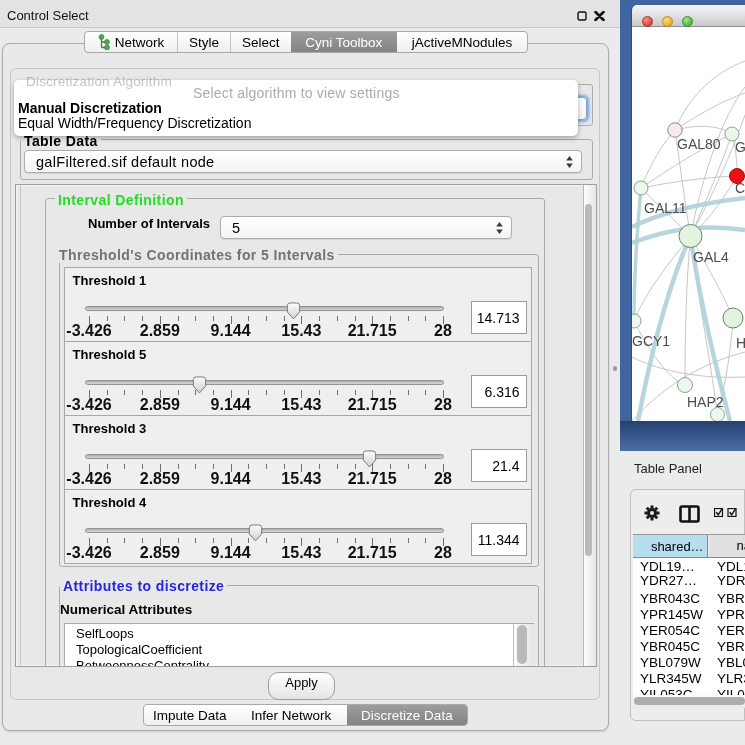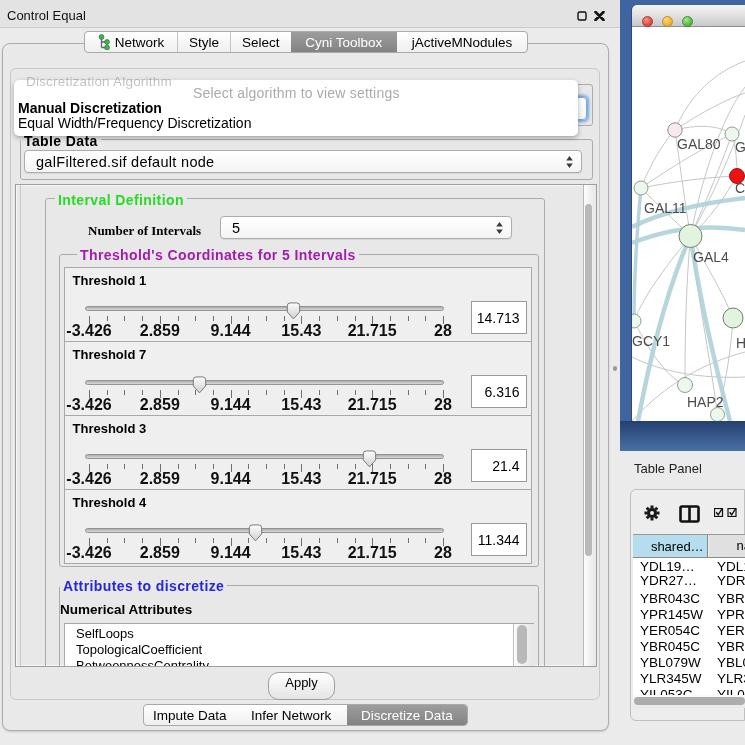--- a/index.html
+++ b/index.html
@@ -78,21 +78,21 @@
   border:1px solid #BFBFBF;border-radius:6px 0 0 6px;box-sizing:border-box;}
 .trow{position:absolute;left:0;width:112px;height:16px;font-size:13.5px;color:#000;}
 .trow span.c1{position:absolute;left:7px;top:1px;}
 .trow span.c2{position:absolute;left:84px;top:1px;}
 </style>
 </head>
 <body>
 <div id="app">
 
   <div class="abs" id="topstrip"></div>
-  <div class="abs" id="cptitle">Control Equal</div>
+  <div class="abs" id="cptitle">Control Select</div>
   <svg class="abs" id="floatbox" width="10" height="10" viewBox="0 0 10 10">
     <rect x="1" y="1" width="8" height="8" rx="1.5" fill="none" stroke="#111" stroke-width="1.4"></rect>
   </svg>
   <svg class="abs" id="closex" width="11" height="10" viewBox="0 0 11 10">
     <path d="M1.5,1 L9.5,9 M9.5,1 L1.5,9" stroke="#111" stroke-width="2.6" stroke-linecap="round"></path>
   </svg>
 
   <div class="abs" id="cwin"></div>
 
   <div class="abs" id="cyni"></div>
@@ -111,31 +111,31 @@
      </svg>
   </div>
 
   <div class="abs" id="bigpanel">
 
     <div class="abs" style="left:4px;top:0;width:1px;height:481px;background:#C9C9C9;"></div>
 
     <div class="group" style="left:29px;top:13px;width:500px;height:478px;border-radius:3px;"></div>
     <div class="gtitle" style="left:39px;top:7px;background:#E8E8E8;color:#25DC25;">Interval Definition</div>
 
-    <div class="abs b13" style="left:72px;top:38px;font-family:Liberation Serif, serif;">Number of Intervals</div>
+    <div class="abs b13" style="left:72px;top:31px;">Number of Intervals</div>
     <div class="combo" style="left:204px;top:31px;width:292px;height:23px;">
       <span class="ctext">5</span>
       <svg class="carr" style="right:8px;" width="7" height="12" viewBox="0 0 7 12">
         <path d="M3.5,0 L6.8,4.4 H0.2 Z" fill="#3A3A3A"></path>
           <path d="M0.2,7.6 H6.8 L3.5,12 Z" fill="#3A3A3A"></path>
       </svg>
     </div>
 
     <div class="group" style="left:43px;top:69px;width:480px;height:313px;"></div>
-    <div class="gtitle" style="left:61px;top:62px;background:#E8E8E8;color:#a21caf;">Threshold's Coordinates for 5 Intervals</div>
+    <div class="gtitle" style="left:40px;top:62px;background:#E8E8E8;color:#737373;">Threshold's Coordinates for 5 Intervals</div>
 
     <div id="thwrap">
         <div class="thpanel" style="top:81.5px;">
           <div class="thlabel">Threshold 1</div>
           <div class="track"></div>
           <div class="tick" style="left:24.5px;top:48px;height:8px;"></div>
           <div class="tlab" style="left:24.5px;">-3.426</div>
           <div class="tick" style="left:42.2px;top:48.5px;height:5px;"></div>
           <div class="tick" style="left:59.9px;top:48.5px;height:5px;"></div>
           <div class="tick" style="left:77.6px;top:48.5px;height:5px;"></div>
@@ -166,21 +166,21 @@
               <linearGradient id="g0" x1="0" y1="0" x2="0" y2="1">
                 <stop offset="0" stop-color="#FDFDFD"></stop>
                 <stop offset="1" stop-color="#CFCFCF"></stop>
               </linearGradient>
             </defs>
             <path d="M1.5,4 Q1.5,1 4.5,1 L11.5,1 Q14.5,1 14.5,4 L14.5,10.5 L8,17.8 L1.5,10.5 Z" fill="url(#g0)" stroke="#757575"></path>
           </svg>
           <div class="vbox">14.713</div>
         </div>
         <div class="thpanel" style="top:155.5px;">
-          <div class="thlabel">Threshold 7</div>
+          <div class="thlabel">Threshold 5</div>
           <div class="track"></div>
           <div class="tick" style="left:24.5px;top:48px;height:8px;"></div>
           <div class="tlab" style="left:24.5px;">-3.426</div>
           <div class="tick" style="left:42.2px;top:48.5px;height:5px;"></div>
           <div class="tick" style="left:59.9px;top:48.5px;height:5px;"></div>
           <div class="tick" style="left:77.6px;top:48.5px;height:5px;"></div>
           <div class="tick" style="left:95.3px;top:48px;height:8px;"></div>
           <div class="tlab" style="left:95.3px;">2.859</div>
           <div class="tick" style="left:113.0px;top:48.5px;height:5px;"></div>
           <div class="tick" style="left:130.7px;top:48.5px;height:5px;"></div>

